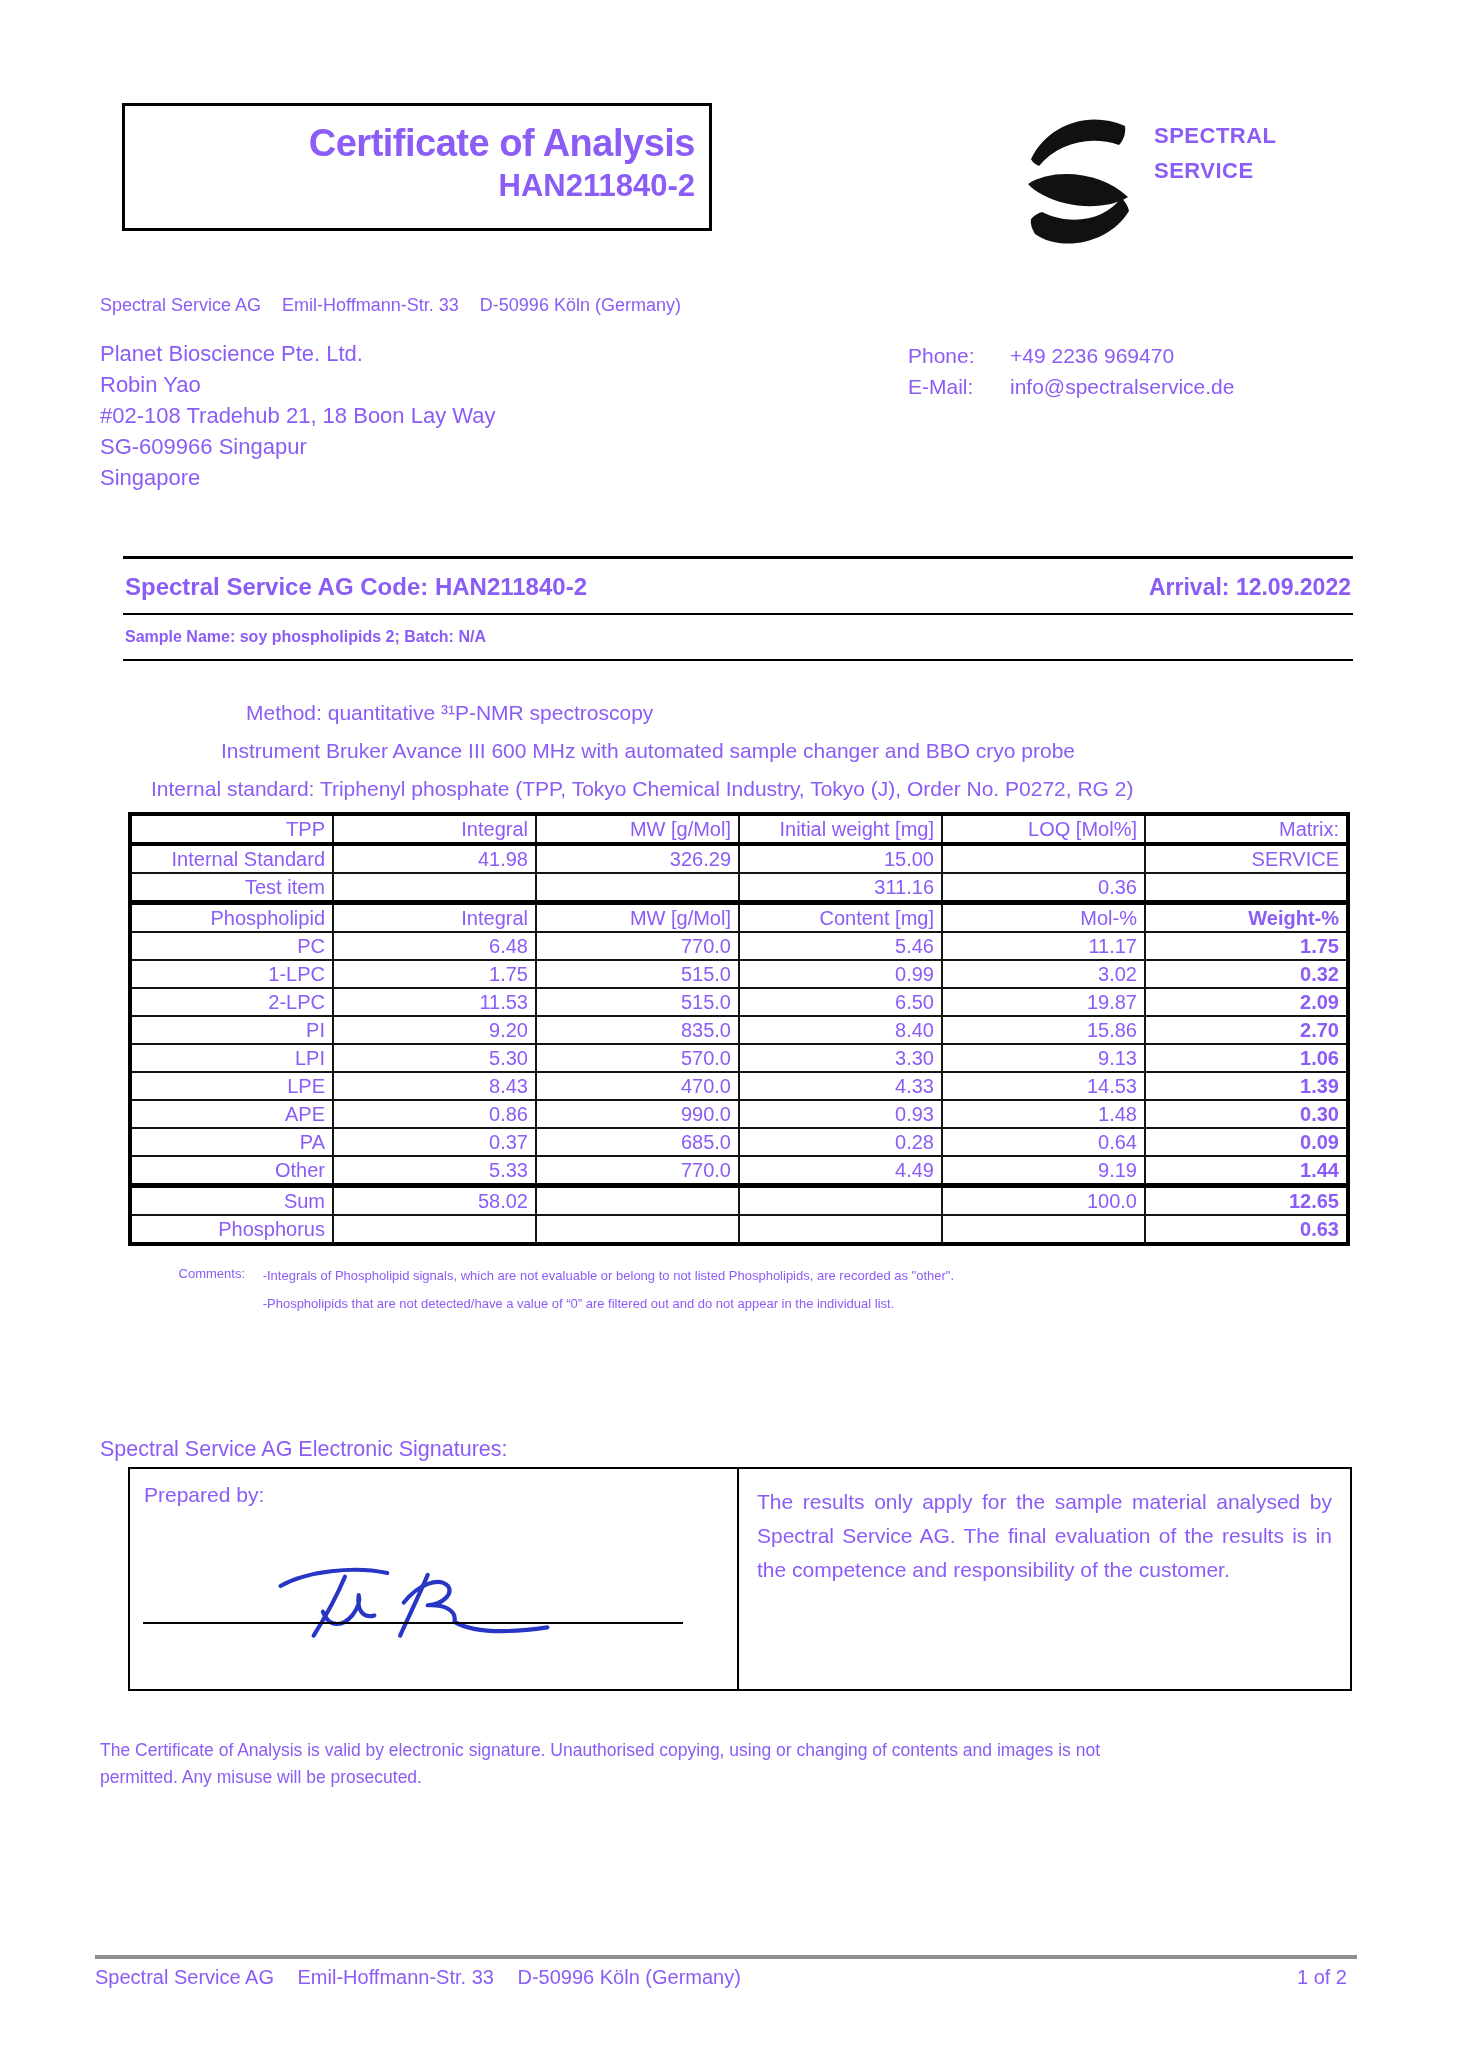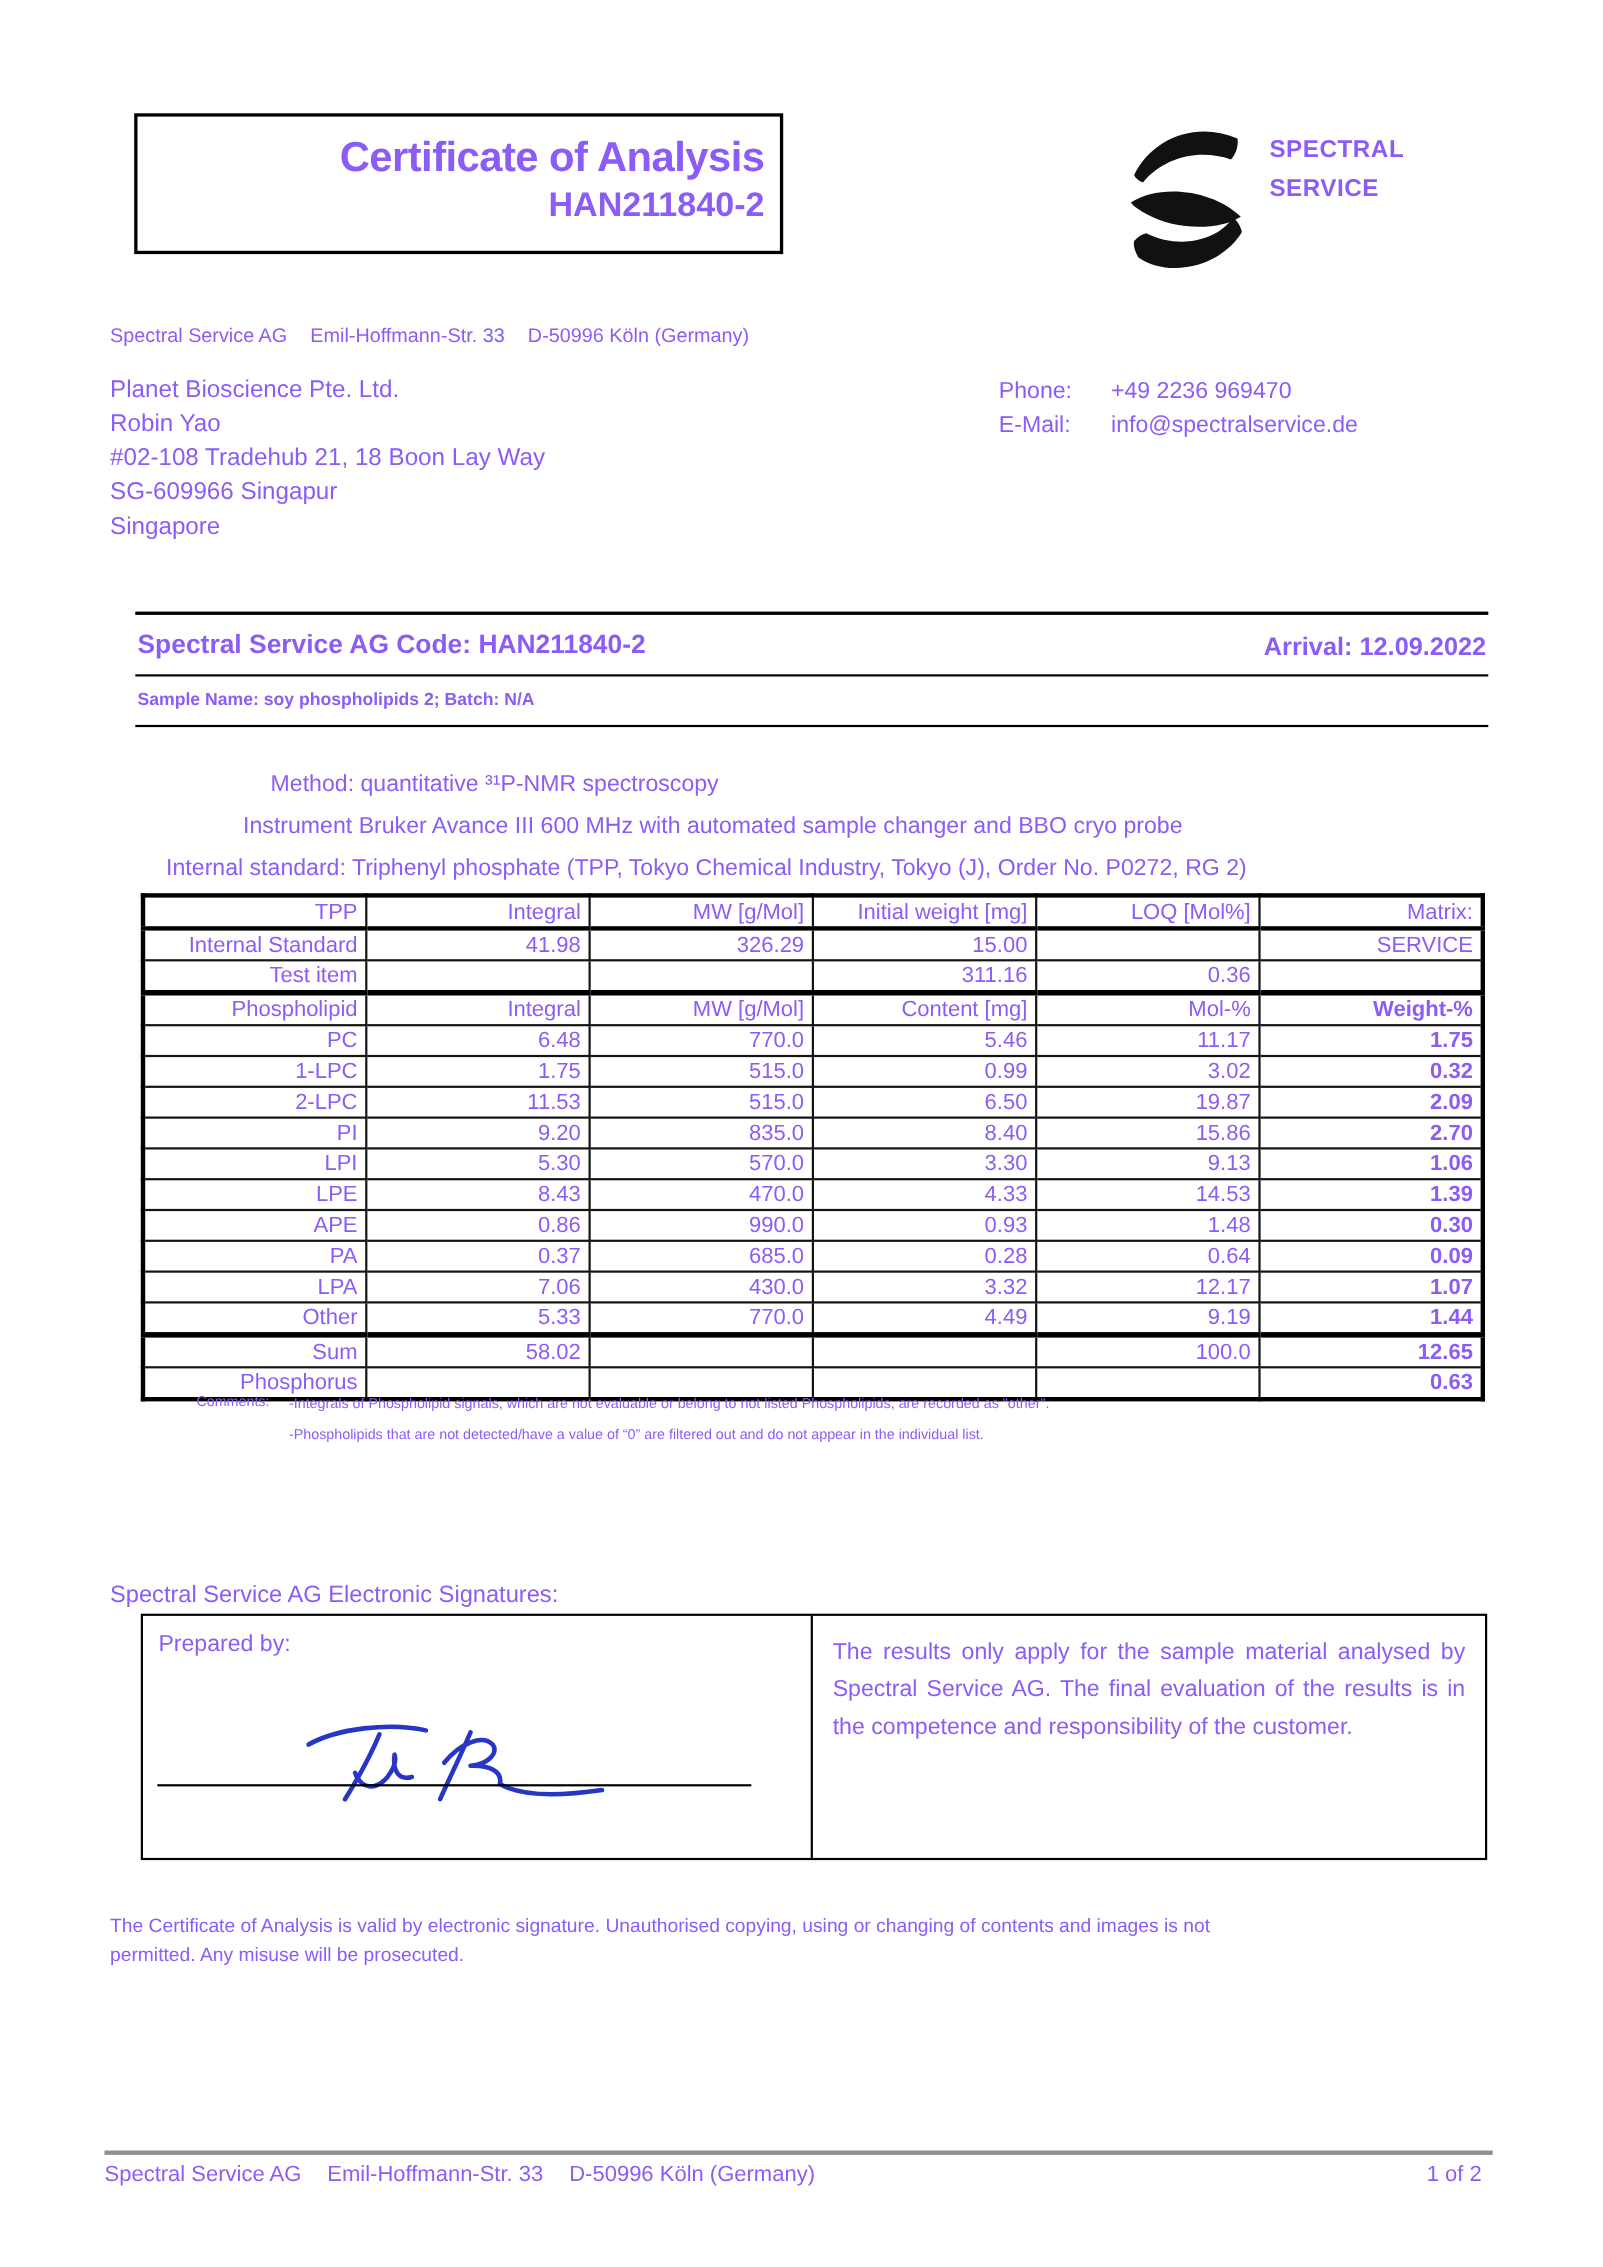--- a/index.html
+++ b/index.html
@@ -236,28 +236,20 @@
           <td>0.30</td>
         </tr>
         <tr class="r-pl">
           <td>PA</td>
           <td>0.37</td>
           <td>685.0</td>
           <td>0.28</td>
           <td>0.64</td>
           <td>0.09</td>
         </tr>
-        <tr class="r-pl">
-          <td>LPA</td>
-          <td>7.06</td>
-          <td>430.0</td>
-          <td>3.32</td>
-          <td>12.17</td>
-          <td>1.07</td>
-        </tr>
         <tr class="r-pl thick-b">
           <td>Other</td>
           <td>5.33</td>
           <td>770.0</td>
           <td>4.49</td>
           <td>9.19</td>
           <td>1.44</td>
         </tr>
         <tr class="r-sum">
           <td>Sum</td>

